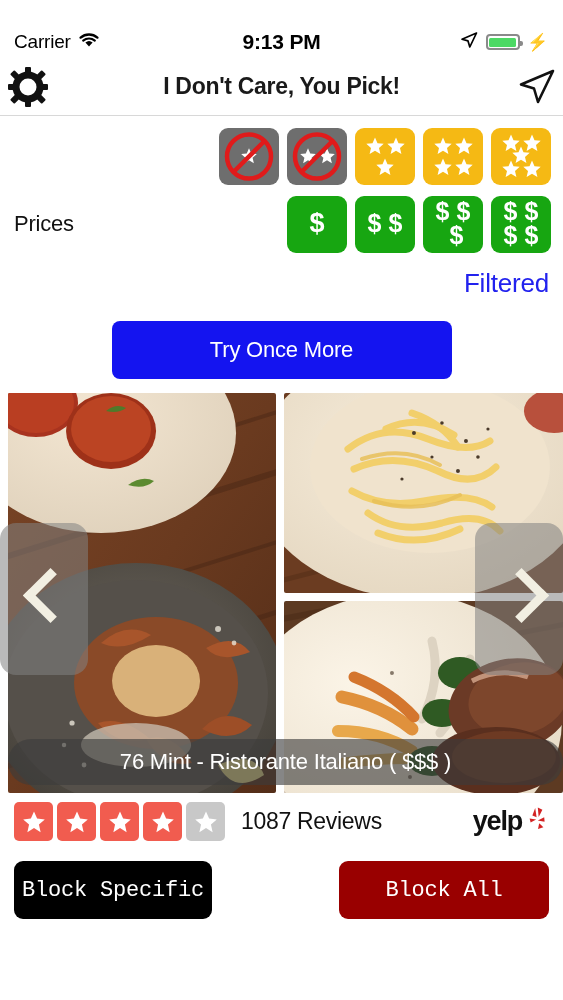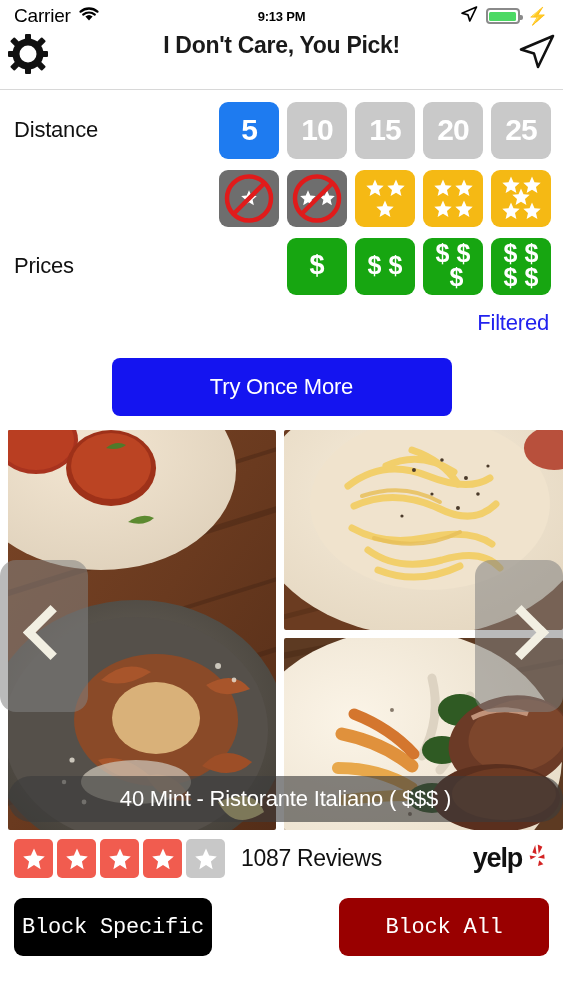--- a/index.html
+++ b/index.html
@@ -2,52 +2,52 @@
 <html><head>
 <meta charset="utf-8">
 <style>
   * { box-sizing: border-box; margin: 0; padding: 0; }
   html, body {
     width: 563px; height: 1000px;
     background: #ffffff;
     font-family: "Liberation Sans", sans-serif;
     overflow: hidden;
   }
-  .phone { position: relative; width: 563px; height: 817px; background:#fff; }
+  .phone { position: relative; width: 563px; height: 817px; background:#fff;margin-top:26px; }
 
   
   .statusbar {
     height: 32px; display: flex; align-items: center;
     padding: 0 14px; position: relative;
   }
   .sb-left { display:flex; align-items:center; gap:7px; }
   .sb-carrier { font-size: 19px; color:#000; letter-spacing:-0.2px; }
   .sb-time {
     position:absolute; left:0; right:0; text-align:center;
-    font-size:13px; font-weight:600; color:#000; letter-spacing:-0.2px;
+    font-size:21px; font-weight:600; color:#000; letter-spacing:-0.2px;
   }
   .sb-right {
     margin-left:auto; display:flex; align-items:center; gap:8px; z-index:2;
   }
   .wifi-ico { display:block; }
   .loc-ico  { display:block; }
   .battery {
     width:34px; height:16px; border:2px solid #8a8a8a; border-radius:4px;
     padding:1.5px; position:relative; display:block;
   }
   .battery::after{
     content:""; position:absolute; right:-5px; top:4.5px;
     width:3px; height:5px; background:#8a8a8a; border-radius:0 2px 2px 0;
   }
   .battery i { display:block; height:100%; width:100%; background:#4CD964; border-radius:1.5px; }
   .bolt { font-size:17px; color:#000; line-height:1; font-weight:700; }
 
   
   .navbar {
-    height: 58px; display:flex; align-items:flex-start; padding: 0 6px;
+    height: 58px; display:flex; align-items:center; padding: 0 6px;
     border-bottom: 1px solid #d8d8d8; position:relative;gap:36px;
   }
   .nav-title {
     position:absolute; left:0; right:0; text-align:center;
     font-size:23px; font-weight:600; color:#1a1a1a; letter-spacing:-0.3px;
   }
   .gear-btn { z-index:2; line-height:0; }
   .send-btn { margin-left:auto; z-index:2; line-height:0; }
 
   
@@ -88,21 +88,21 @@
   .d1 { font-size:27px; }
   .d2 { font-size:25px; }
   .d3 { font-size:25px; }
   .d4 { font-size:25px; }
 
   
   .cats {
     display:flex; align-items:center; padding: 10px 14px 0 14px;
   }
   .cats-label { font-size:22px; color:#111; letter-spacing:-0.2px; }
-  .cats-link { margin-left:auto; font-size:22px; color:#2222ee; letter-spacing:-0.2px; }
+  .cats-link { margin-left:auto; font-size:26px; color:#2222ee; letter-spacing:-0.2px; }
 
   
   .try-wrap { display:flex; justify-content:center; padding: 22px 0 14px 0; }
   .try-btn {
     width:340px; height:58px; background:#1414F0; border-radius:8px; border:none;
     color:#fff; font-size:22px; font-family:"Liberation Sans", sans-serif;
     letter-spacing:-0.2px; cursor:pointer;
   }
 
   
@@ -218,40 +218,20 @@
     <div class="nav-title">I Don't Care, You Pick!</div>
     <div class="send-btn">
       <svg width="40" height="40" viewBox="0 0 40 40">
         <path d="M36 4 L4 17.5 L17 21.5 L21 35 Z" fill="none" stroke="#111" stroke-width="2.6" stroke-linejoin="round"></path>
       </svg>
     </div>
   </div>
 
   <div class="filters">
 
-    <div class="frow">
-      <div class="frow-label">Distance</div>
-      <div class="fopts">
-        <div class="opt dist sel">
-          <span>5</span>
-          </div>
-        <div class="opt dist">
-          <span>10</span>
-          </div>
-        <div class="opt dist">
-          <span>15</span>
-          </div>
-        <div class="opt dist">
-          <span>20</span>
-          </div>
-        <div class="opt dist">
-          <span>25</span>
-          </div>
-      </div>
-    </div>
 
     <div class="frow">
       <div class="fopts">
 
         <div class="opt rate off">
           <div class="stars-wrap">
             <div class="srow">
               <svg width="18" height="18" viewBox="0 0 20 20">
                   <path d="M10 1.5 L12.5 7.2 L18.7 7.8 L14 11.9 L15.4 18 L10 14.8 L4.6 18 L6 11.9 L1.3 7.8 L7.5 7.2 Z" fill="#fff"></path>
                 </svg>
@@ -533,21 +513,21 @@
       </div>
     </div>
 
     <div class="navarrow prev">
       <div class="chev"></div>
     </div>
     <div class="navarrow next">
       <div class="chev r"></div>
     </div>
 
-    <div class="caption">40 Mint - Ristorante Italiano ( $$$ )</div>
+    <div class="caption">76 Mint - Ristorante Italiano ( $$$ )</div>
   </div>
 
   <div class="reviewrow">
     <div class="ystars">
       <div class="ystar">
         <svg width="26" height="26" viewBox="0 0 20 20">
             <path d="M10 2 L12.4 7.4 L18.3 8 L13.8 11.9 L15.1 17.8 L10 14.7 L4.9 17.8 L6.2 11.9 L1.7 8 L7.6 7.4 Z" fill="#fff"></path>
           </svg>
       </div>
       <div class="ystar">

